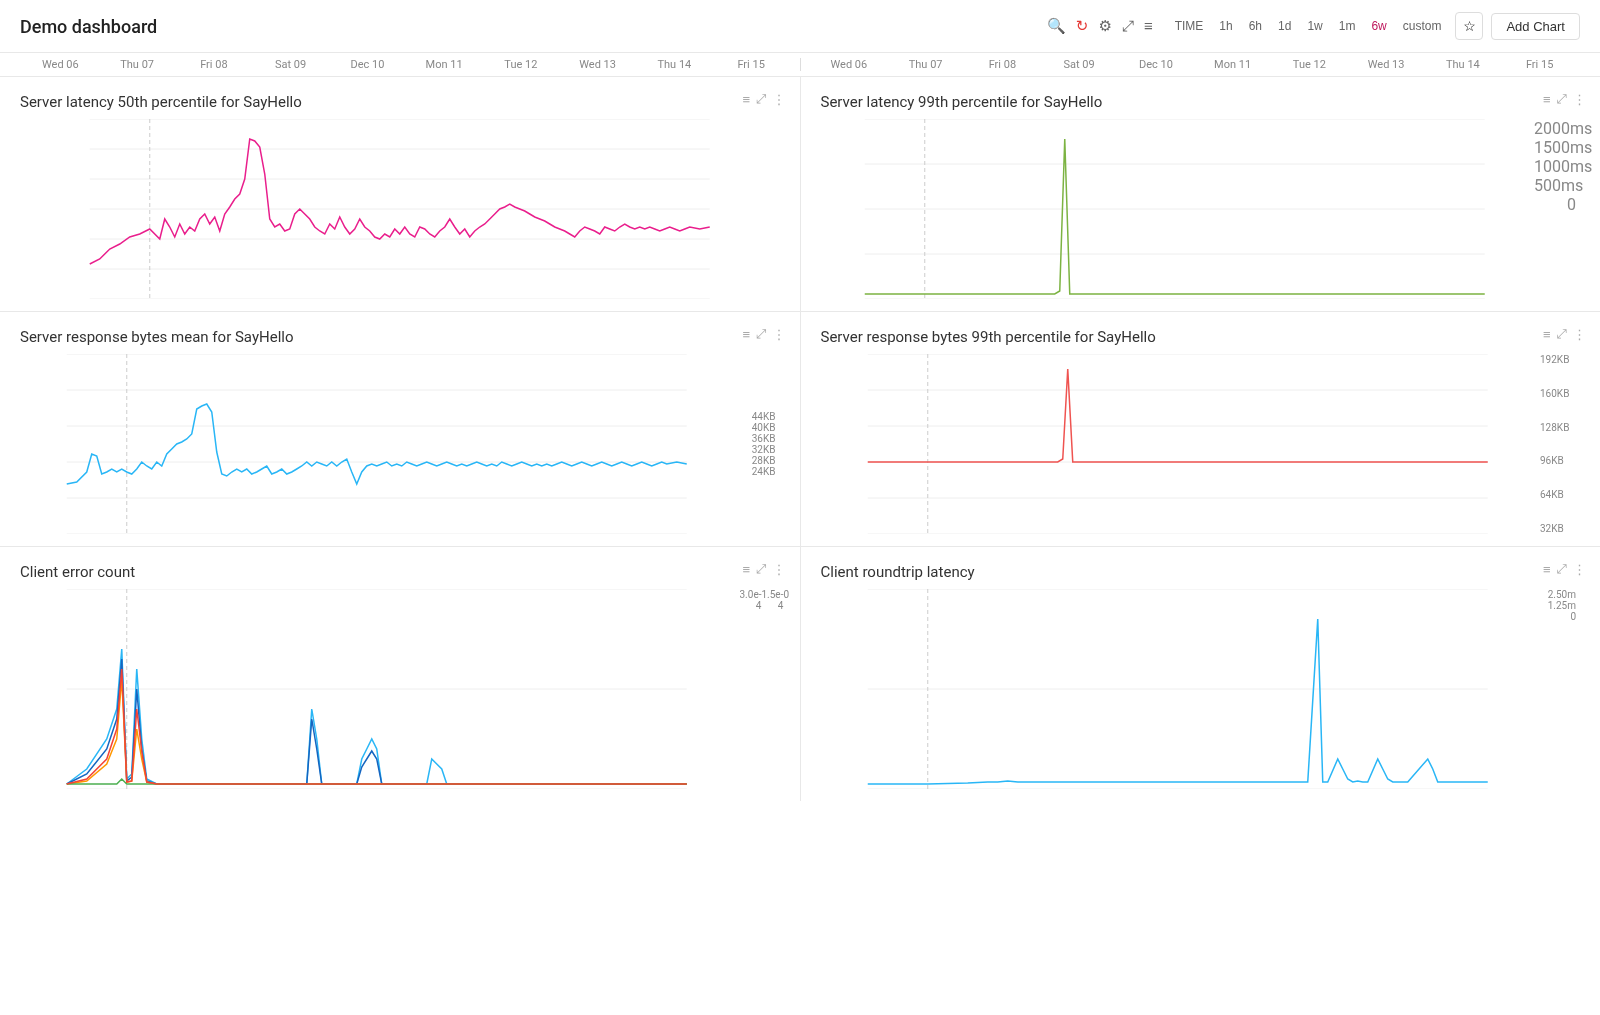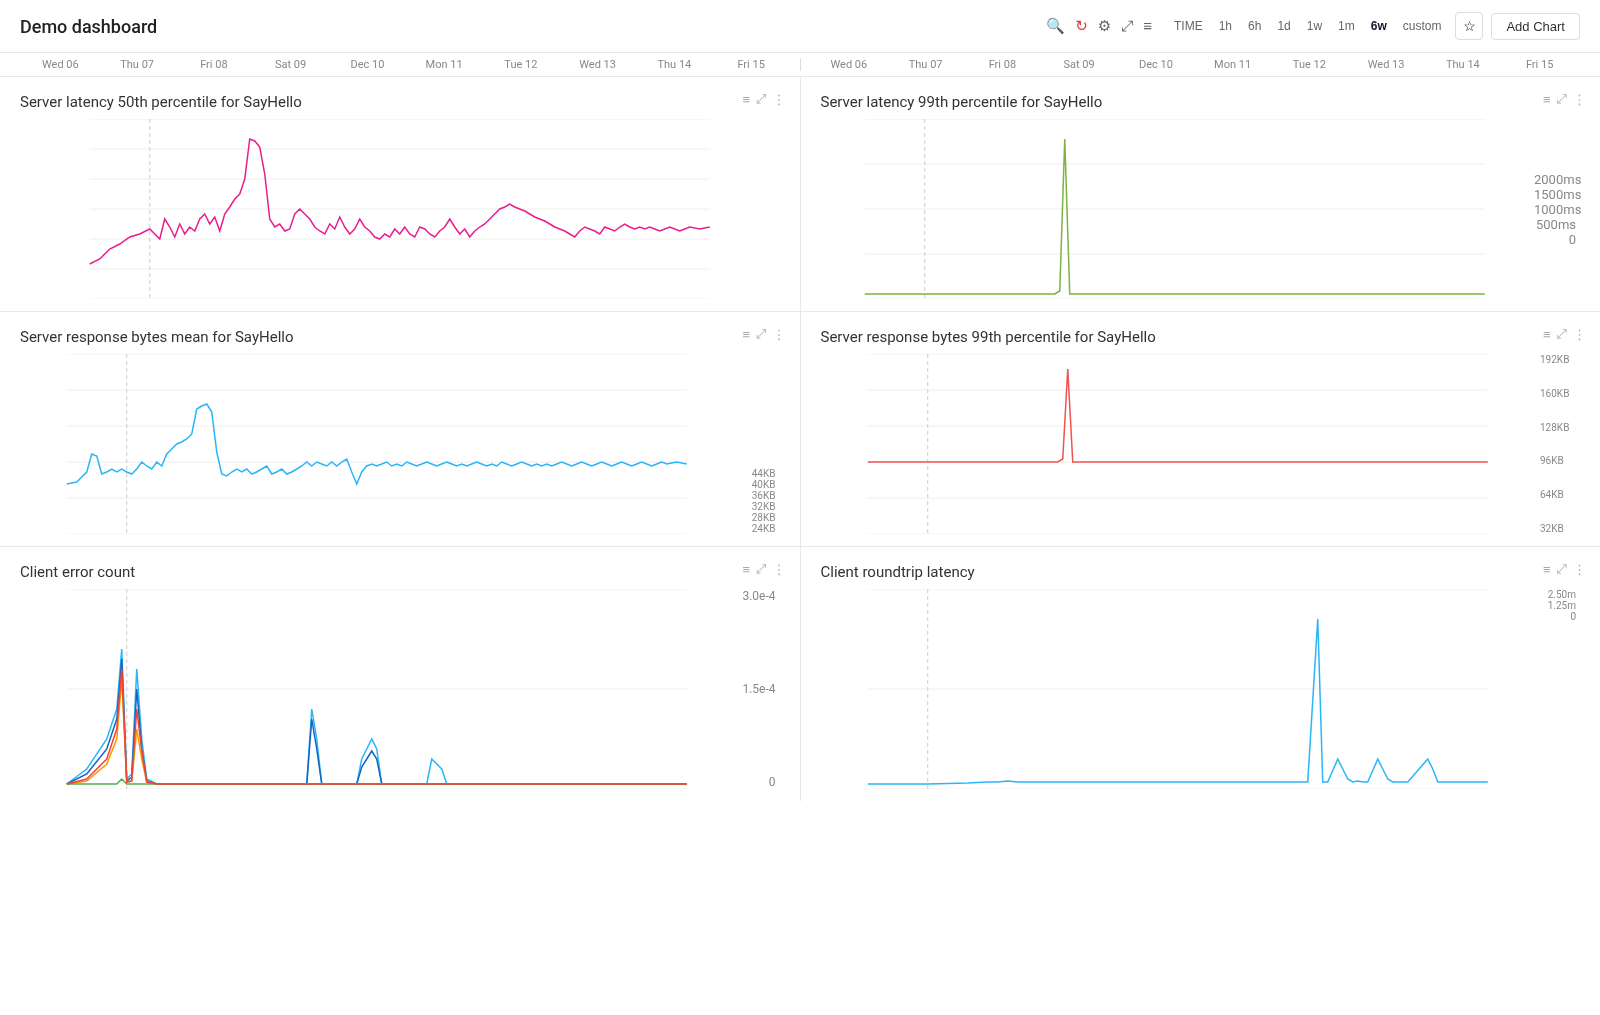--- a/index.html
+++ b/index.html
@@ -6,21 +6,21 @@
     body { font-family: -apple-system, BlinkMacSystemFont, 'Segoe UI', Roboto, sans-serif; background: #fff; color: #333; font-size: 13px; }
     
     
     .header { display: flex; align-items: center; justify-content: space-between; padding: 12px 20px; border-bottom: 1px solid #e8e8e8; gap: 25px; }
     .header-title { font-size: 18px; font-weight: 500; color: #222; }
     .header-controls { display: flex; align-items: center; gap: 8px; }
     .header-icons { display: flex; align-items: center; gap: 10px; color: #666; }
     .header-icons span { cursor: pointer; font-size: 15px; }
     .time-controls { display: flex; align-items: center; gap: 4px; margin-left: 8px; }
     .time-btn { padding: 2px 6px; font-size: 12px; color: #666; cursor: pointer; border: none; background: none; }
-    .time-btn.active { color: #0f172a; font-weight: 700; }
+    .time-btn.active { color: #be185d; font-weight: 400; }
     .star-btn { width: 28px; height: 28px; border: 1px solid #ddd; border-radius: 4px; background: #fff; cursor: pointer; display: flex; align-items: center; justify-content: center; font-size: 14px; }
     .add-chart-btn { padding: 5px 14px; background: #fff; border: 1px solid #ddd; border-radius: 4px; cursor: pointer; font-size: 13px; font-weight: 500; color: #333; }
     .charts-row { display: flex; border-bottom: 1px solid #e8e8e8; }
     .chart-panel { flex: 1; padding: 16px 20px 12px; position: relative; border-right: 1px solid #e8e8e8; }
     .chart-panel:last-child { border-right: none; }
     .chart-title { font-size: 15px; color: #333; font-weight: 400; margin-bottom: 4px; }
     .chart-toolbar { position: absolute; top: 14px; right: 14px; display: flex; align-items: center; gap: 6px; color: #aaa; font-size: 13px; }
     .chart-toolbar span { cursor: pointer; }
     
     
@@ -123,21 +123,21 @@
         <svg width="100%" height="180" viewBox="0 0 620 180" style="flex:1;">
           <line x1="0" y1="0" x2="620" y2="0" stroke="#eee" stroke-width="1"></line>
           <line x1="0" y1="45" x2="620" y2="45" stroke="#eee" stroke-width="1"></line>
           <line x1="0" y1="90" x2="620" y2="90" stroke="#eee" stroke-width="1"></line>
           <line x1="0" y1="135" x2="620" y2="135" stroke="#eee" stroke-width="1"></line>
           <line x1="0" y1="180" x2="620" y2="180" stroke="#eee" stroke-width="1"></line>
           <line x1="60" y1="0" x2="60" y2="180" stroke="#ccc" stroke-width="1" stroke-dasharray="4,3"></line>
 
           <polyline fill="none" stroke="#7cb342" stroke-width="1.5" points="0,175 50,175 60,175 100,175 120,175 150,175 180,175 190,175 195,172 200,20 205,175 210,175 220,175 250,175 300,175 350,175 400,175 450,175 500,175 550,175 600,175 620,175"></polyline>
         </svg>
-        <div style="display:flex;flex-direction:column;justify-content:center;padding:0 4px 0 6px;font-size:13px;color:#888;width:52px;text-align:right;">
+        <div style="display:flex;flex-direction:column;justify-content:flex-start;padding:0 4px 0 6px;font-size:16px;color:#888;width:52px;text-align:right;">
           <span>2000ms</span>
           <span>1500ms</span>
           <span>1000ms</span>
           <span>500ms</span>
           <span>0</span>
         </div>
       </div>
     </div>
   </div>
 </div>
@@ -145,21 +145,21 @@
 <div class="charts-row">
 
   <div class="chart-panel">
     <div class="chart-title">Server response bytes mean for SayHello</div>
     <div class="chart-toolbar">
       <span>≡</span>
       <span>⤢</span>
       <span>⋮</span>
     </div>
     <div class="chart-area">
-      <div style="display:flex; align-items:flex-end;">
+      <div style="display:flex; align-items:center;">
         <svg width="100%" height="180" viewBox="0 0 620 180" style="flex:1;">
           <line x1="0" y1="0" x2="620" y2="0" stroke="#eee" stroke-width="1"></line>
           <line x1="0" y1="36" x2="620" y2="36" stroke="#eee" stroke-width="1"></line>
           <line x1="0" y1="72" x2="620" y2="72" stroke="#eee" stroke-width="1"></line>
           <line x1="0" y1="108" x2="620" y2="108" stroke="#eee" stroke-width="1"></line>
           <line x1="0" y1="144" x2="620" y2="144" stroke="#eee" stroke-width="1"></line>
           <line x1="0" y1="180" x2="620" y2="180" stroke="#eee" stroke-width="1"></line>
           <line x1="60" y1="0" x2="60" y2="180" stroke="#ccc" stroke-width="1" stroke-dasharray="4,3"></line>
 
           <polyline fill="none" stroke="#29b6f6" stroke-width="1.5" points="0,130 10,128 20,118 25,100 30,102 35,120 40,118 45,115 50,118 55,115 60,118 65,120 70,115 75,108 80,112 85,115 90,108 95,112 100,100 105,95 110,90 115,88 120,85 125,80 130,55 135,52 140,50 145,58 150,98 155,120 160,122 165,118 170,115 175,118 180,115 185,120 190,118 195,115 200,112 205,120 210,118 215,115 220,120 225,118 230,115 235,112 240,108 245,112 250,108 255,110 260,112 265,108 270,112 275,108 280,105 285,118 290,130 295,118 300,112 305,110 310,112 315,110 320,108 325,112 330,110 335,112 340,108 345,110 350,112 355,110 360,108 365,110 370,112 375,110 380,108 385,110 390,112 395,110 400,112 405,110 410,108 415,110 420,112 425,110 430,112 435,108 440,110 445,112 450,110 455,108 460,110 465,112 470,110 475,112 480,110 485,112 490,110 495,108 500,110 505,112 510,110 515,108 520,110 525,112 530,110 535,108 540,110 545,112 550,110 555,108 560,110 565,112 570,110 575,108 580,110 585,112 590,110 595,108 600,110 610,108 620,110"></polyline>
@@ -229,21 +229,21 @@
           <polyline fill="none" stroke="#29b6f6" stroke-width="1.5" points="0,195 20,180 40,150 50,120 55,60 60,190 65,185 70,80 75,150 80,190 90,195 95,195 100,195 150,195 200,195 240,195 245,120 250,150 255,195 260,195 290,195 295,170 300,160 305,150 310,160 315,195 320,195 350,195 360,195 365,170 370,175 375,180 380,195 400,195 500,195 550,195 600,195 620,195"></polyline>
 
           <polyline fill="none" stroke="#1565c0" stroke-width="1.5" points="0,195 20,185 40,160 50,130 55,70 60,192 65,188 70,100 75,160 80,192 90,195 100,195 150,195 200,195 240,195 245,130 250,160 255,195 260,195 290,195 295,178 300,170 305,162 310,170 315,195 320,195 350,195 600,195 620,195"></polyline>
 
           <polyline fill="none" stroke="#ff9800" stroke-width="1.5" points="0,195 20,192 40,175 50,150 55,90 60,193 65,192 70,140 75,170 80,193 90,195 100,195 150,195 200,195 600,195 620,195"></polyline>
 
           <polyline fill="none" stroke="#4caf50" stroke-width="1.5" points="0,195 50,195 55,190 60,195 100,195 200,195 300,195 400,195 500,195 600,195 620,195"></polyline>
 
           <polyline fill="none" stroke="#f44336" stroke-width="1.5" points="0,195 20,190 40,170 50,140 55,80 60,193 65,192 70,120 75,162 80,193 90,195 100,195 150,195 200,195 600,195 620,195"></polyline>
         </svg>
-        <div style="display:flex;flex-direction:column;justify-content:space-between;padding:0 4px 0 6px;font-size:12px;color:#888;width:46px;text-align:right;">
+        <div style="display:flex;justify-content:space-between;padding:0 4px 0 6px;font-size:10px;color:#888;width:46px;text-align:right;">
           <span>3.0e-4</span>
           <span>1.5e-4</span>
           <span>0</span>
         </div>
       </div>
     </div>
   </div>
 
   <div class="chart-panel">
     <div class="chart-title">Client roundtrip latency</div>

